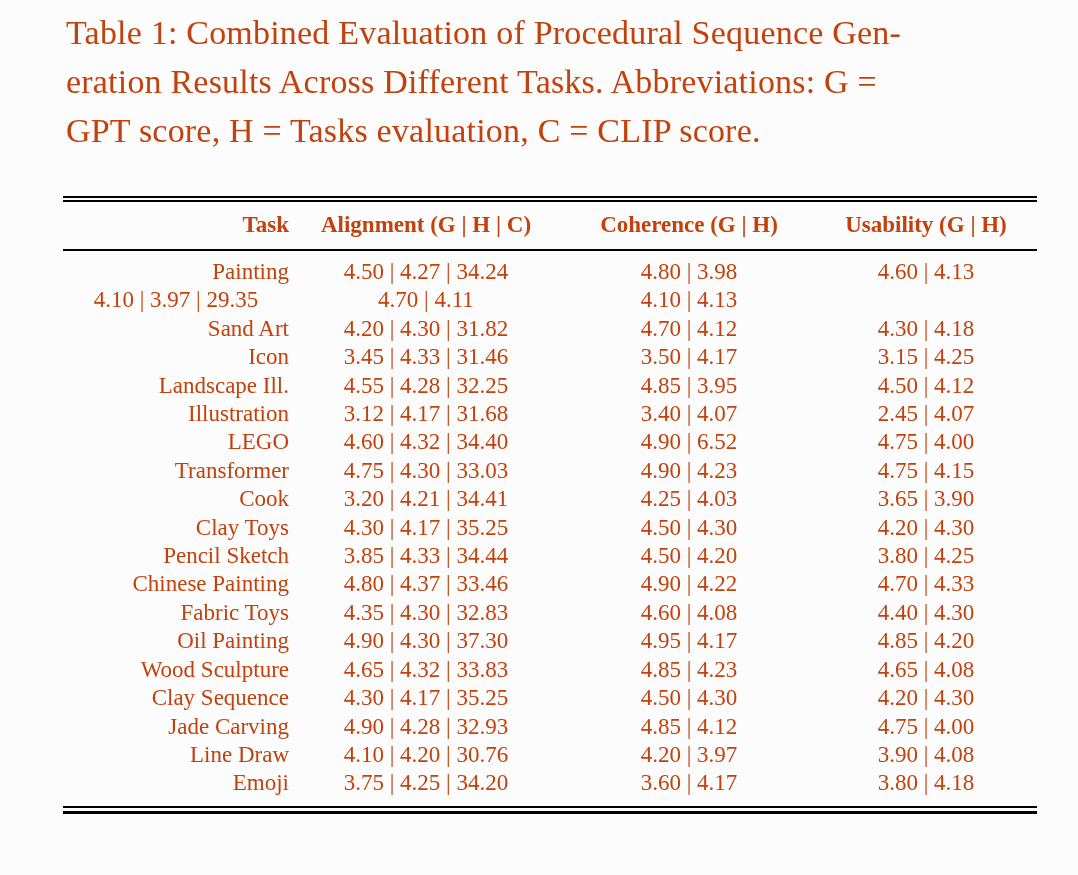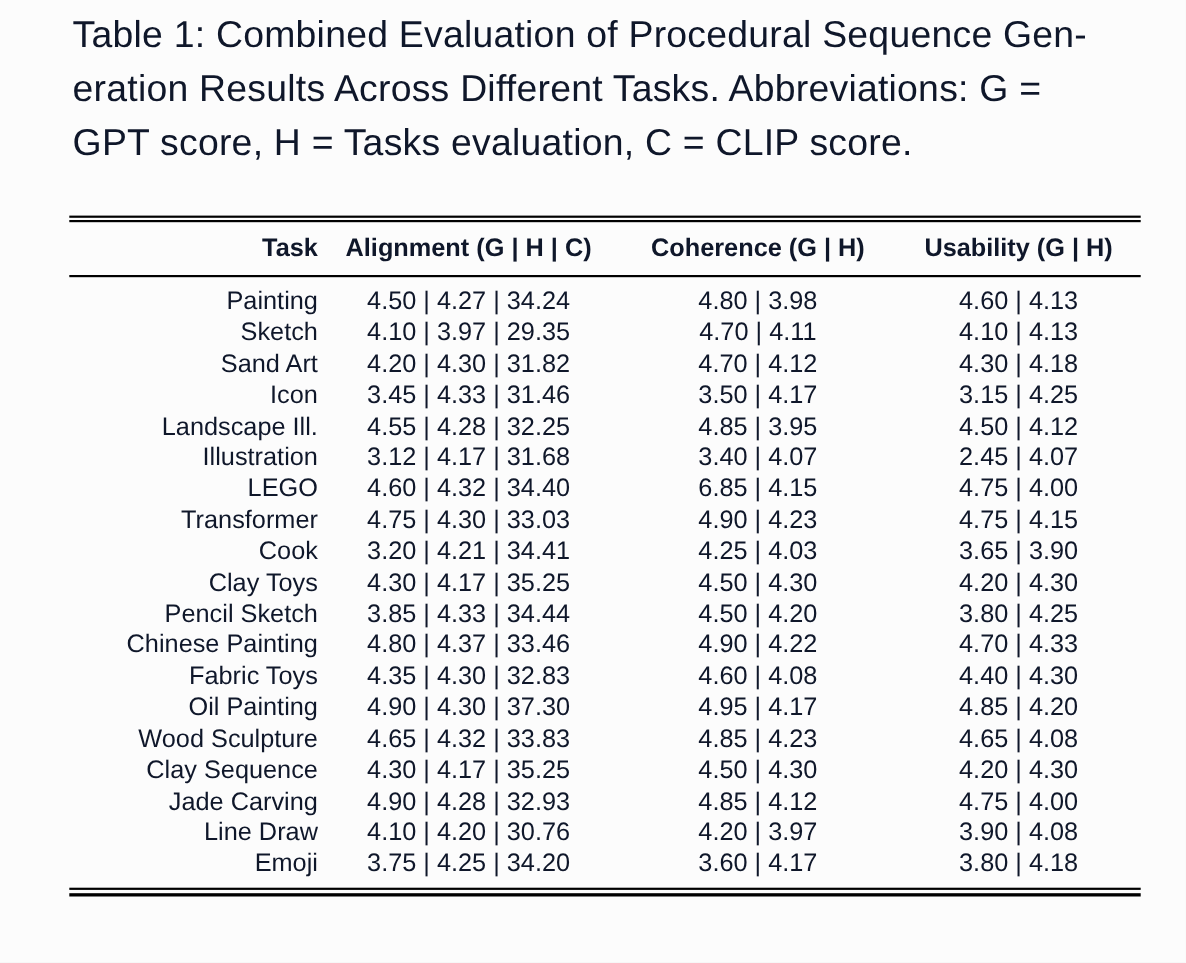--- a/index.html
+++ b/index.html
@@ -6,22 +6,22 @@
     margin: 0;
     padding: 0;
     background: #f4f4f4;
   }
   .page {
     position: relative;
     width: 1078px;
     height: 875px;
     background: #fcfcfc;
     overflow: hidden;
-    font-family: Liberation Sans, sans-serif;
-    color: #0f172a;
+    font-family: Liberation Serif, serif;
+    color: #c2410c;
   }
 
   
   .caption {
     position: absolute;
     left: 66px;
     top: 8px;
     width: 980px;
     font-size: 34px;
     line-height: 49px;
@@ -102,21 +102,20 @@
 
     <div class="tbody" id="table-body">
   <div class="grid-row data-row">
     <div class="cell-task">Painting</div>
     <div class="cell-num alignment">4.50 | 4.27 | 34.24</div>
     <div class="cell-num coherence">4.80 | 3.98</div>
     <div class="cell-num usability">4.60 | 4.13</div>
   </div>
 
   <div class="grid-row data-row">
-    <div class="cell-task">Sketch</div>
     <div class="cell-num alignment">4.10 | 3.97 | 29.35</div>
     <div class="cell-num coherence">4.70 | 4.11</div>
     <div class="cell-num usability">4.10 | 4.13</div>
   </div>
 
   <div class="grid-row data-row">
     <div class="cell-task">Sand Art</div>
     <div class="cell-num alignment">4.20 | 4.30 | 31.82</div>
     <div class="cell-num coherence">4.70 | 4.12</div>
     <div class="cell-num usability">4.30 | 4.18</div>
@@ -140,21 +139,21 @@
   <div class="grid-row data-row">
     <div class="cell-task">Illustration</div>
     <div class="cell-num alignment">3.12 | 4.17 | 31.68</div>
     <div class="cell-num coherence">3.40 | 4.07</div>
     <div class="cell-num usability">2.45 | 4.07</div>
   </div>
 
   <div class="grid-row data-row">
     <div class="cell-task">LEGO</div>
     <div class="cell-num alignment">4.60 | 4.32 | 34.40</div>
-    <div class="cell-num coherence">6.85 | 4.15</div>
+    <div class="cell-num coherence">4.90 | 6.52</div>
     <div class="cell-num usability">4.75 | 4.00</div>
   </div>
 
   <div class="grid-row data-row">
     <div class="cell-task">Transformer</div>
     <div class="cell-num alignment">4.75 | 4.30 | 33.03</div>
     <div class="cell-num coherence">4.90 | 4.23</div>
     <div class="cell-num usability">4.75 | 4.15</div>
   </div>
 

